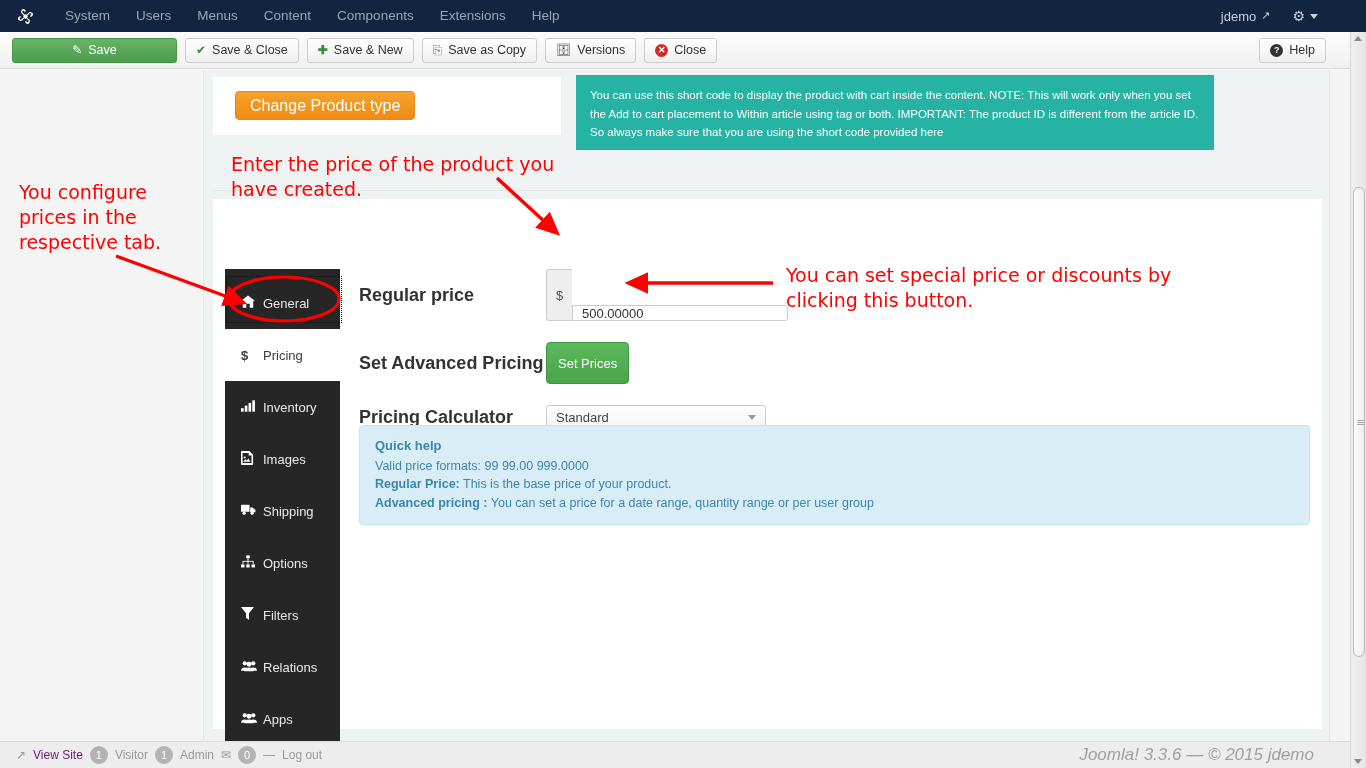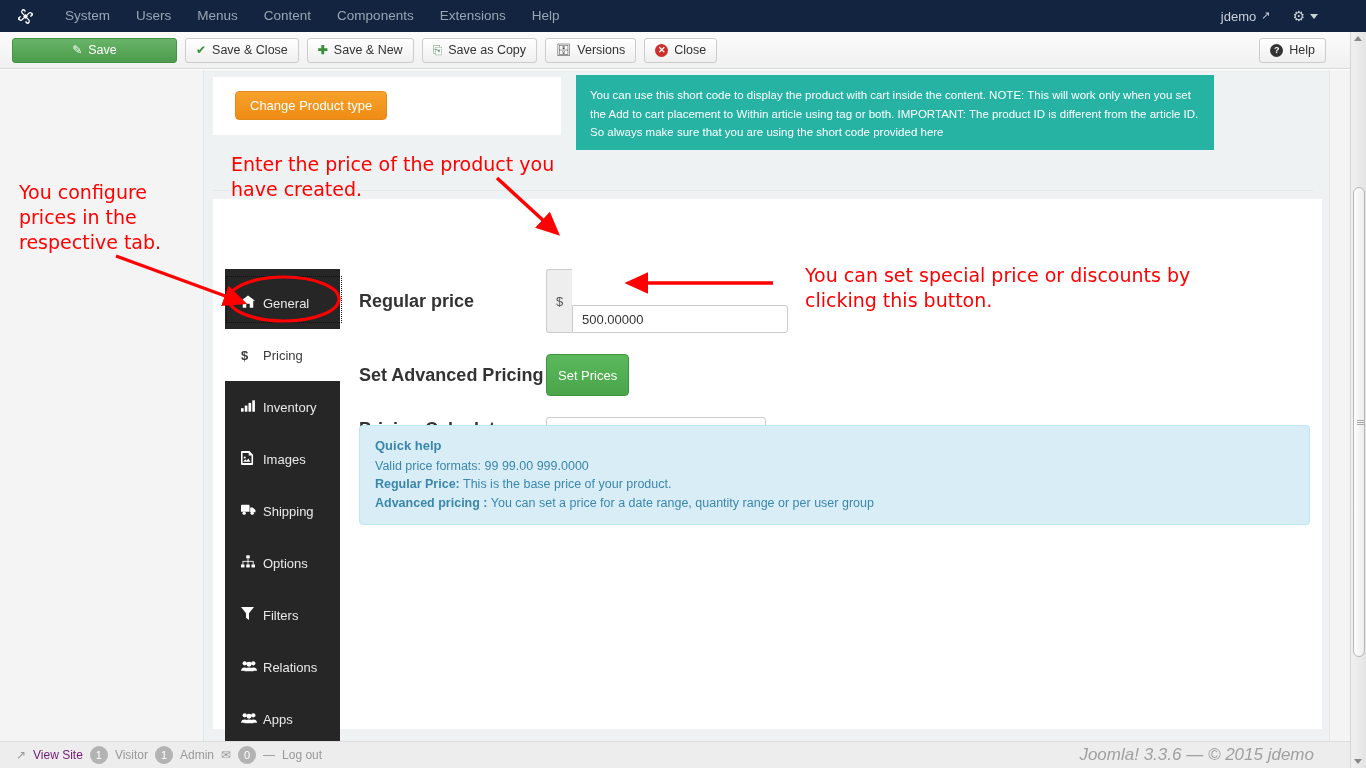--- a/index.html
+++ b/index.html
@@ -136,21 +136,21 @@
   }
   .btn-orange {
     position: absolute; left: 22px; top: 14px;
     height: 29px;
     padding: 0 14px;
     display: inline-flex; align-items: center;
     background: linear-gradient(#f6a22b, #ef8b14);
     border: 1px solid #e08a1c;
     border-radius: 4px;
     color: #ffffff;
-    font-size: 13px;
+    font-size: 16px;
     cursor: pointer;
   }
 
   
   .alert-teal {
     position: absolute; left: 372px; top: 5px;
     width: 638px; height: 75px;
     background: #26b3a4;
     color: #ffffff;
     font-size: 11.5px;
@@ -215,21 +215,21 @@
     display: flex; align-items: center; justify-content: center;
     background: #eeeeee;
     border: 1px solid #cccccc;
     border-right: none;
     border-radius: 3px 0 0 3px;
     font-size: 13px;
     color: #555555;
   }
   .input-price {
     width: 216px;
-    height: 28px;
+    height: 16px;
     border: 1px solid #cccccc;
     border-radius: 0 3px 3px 0;
     padding: 0 9px;
     font-size: 13px;
     color: #333333;
     font-family: "Liberation Sans", sans-serif;
     background: #ffffff;
     outline: none;
     margin-top: 36px;
   }
@@ -336,21 +336,21 @@
     position: absolute;
     color: #ff0000;
     font-size: 19px;
     line-height: 25px;
     font-family: "DejaVu Sans", sans-serif;
     white-space: pre-line;
     z-index: 30;
   }
   .anno-left  { left: 19px;  top: 180px; width: 190px; }
   .anno-top   { left: 231px; top: 152px; width: 340px; }
-  .anno-right { left: 805px; top: 263px; width: 420px; }
+  .anno-right { left: 786px; top: 263px; width: 420px; }
 
   .svg-anno {
     position: absolute; left: 0; top: 0;
     width: 1366px; height: 768px;
     pointer-events: none;
     z-index: 29;
   }
   .dotted-box {
     position: absolute;
     left: 226px; top: 276px;

